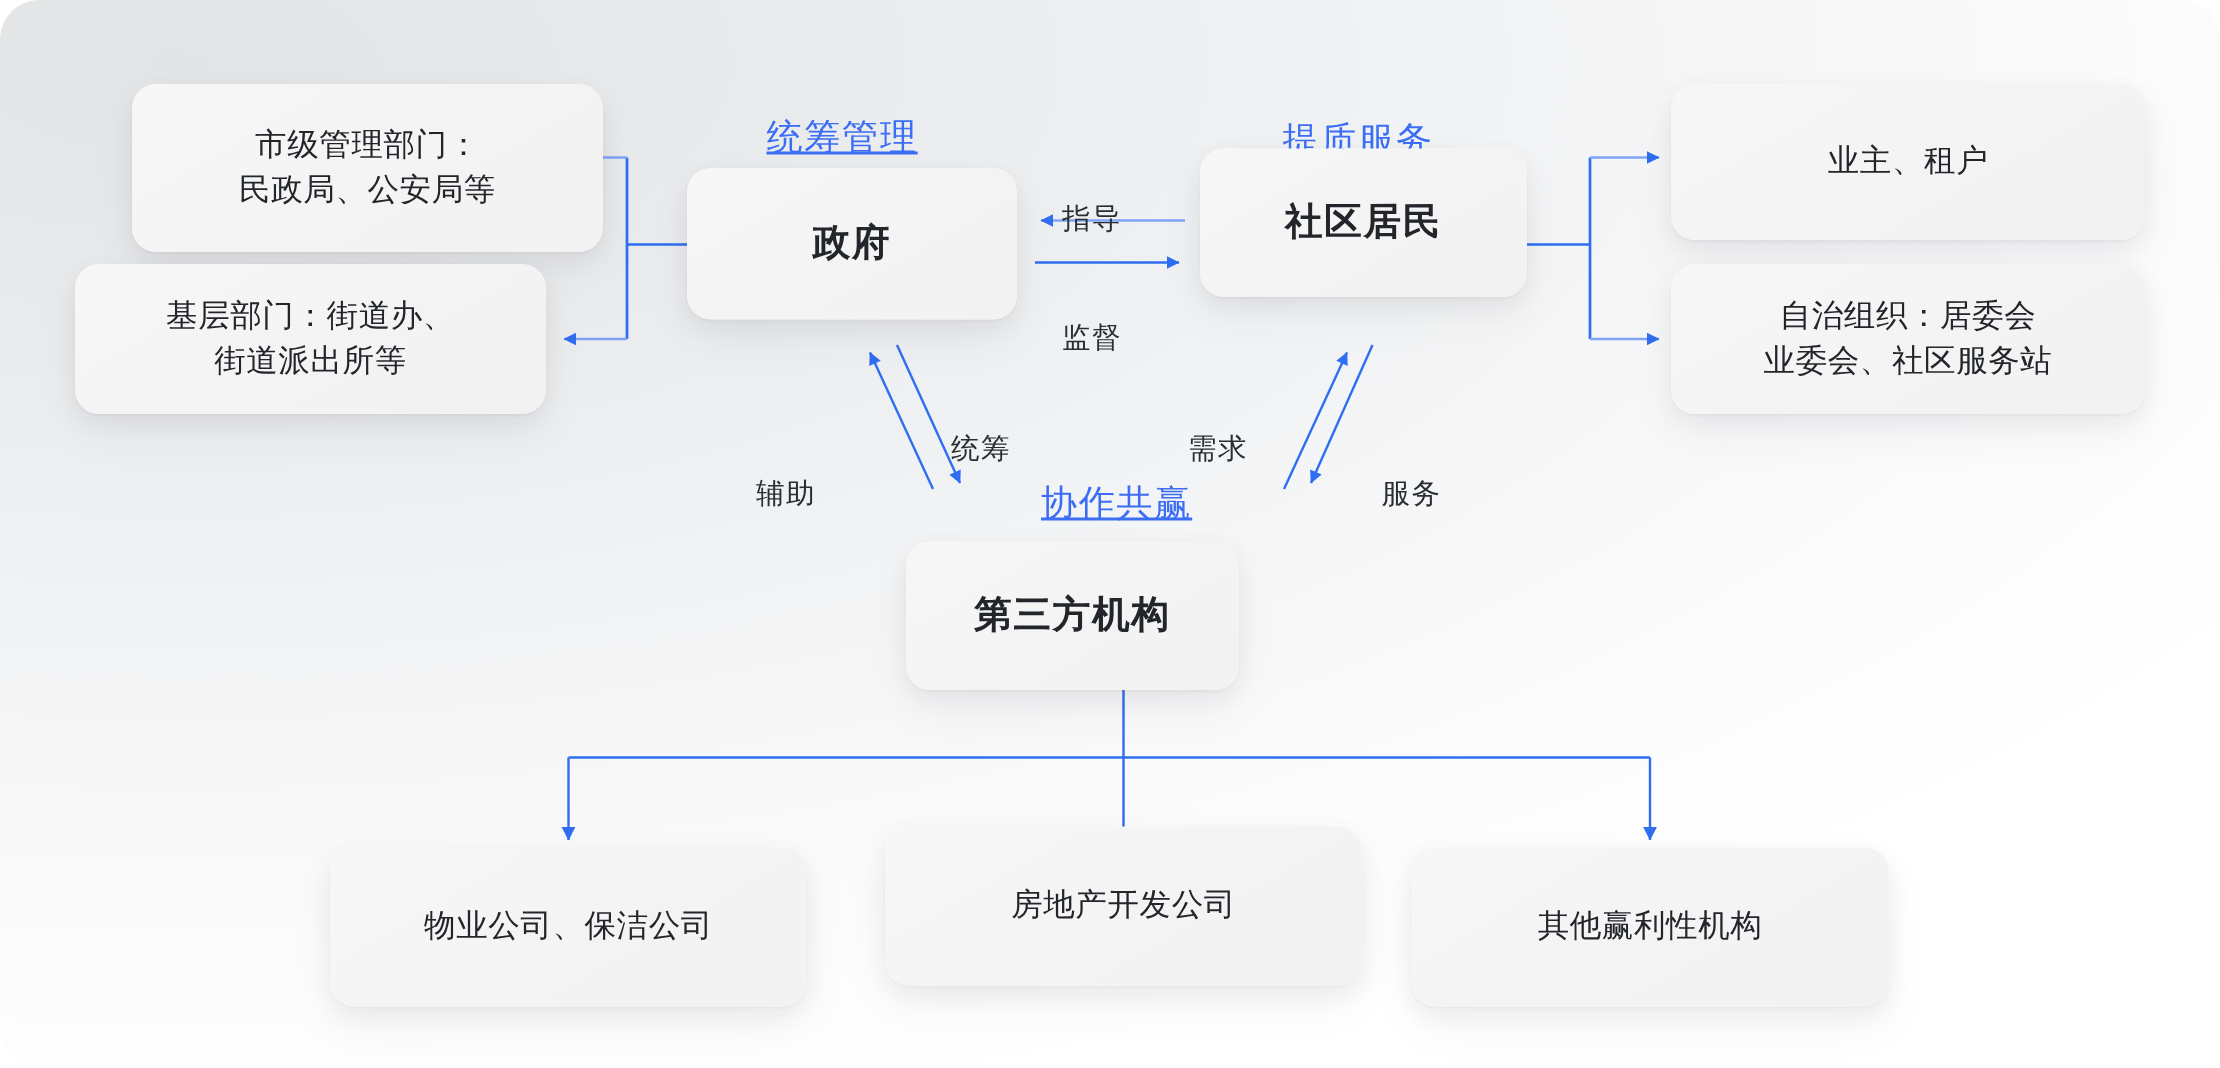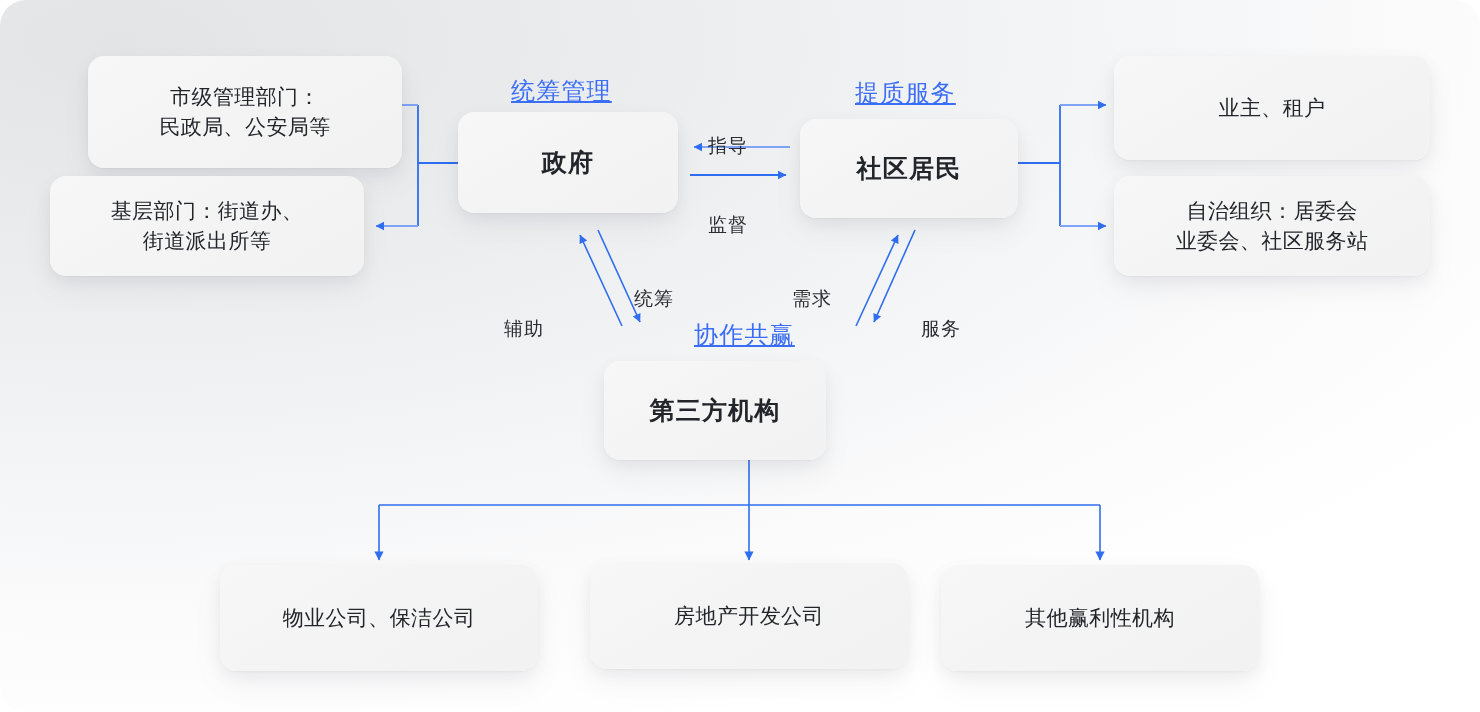--- a/index.html
+++ b/index.html
@@ -170,41 +170,41 @@
 
   <div class="node regular" style="left:50px; top:176px; width:314px; height:100px;">
     <span class="label">基层部门：街道办、
 街道派出所等</span>
   </div>
 
   <div class="node bold" style="left:458px; top:112px; width:220px; height:101px;">
     <span class="label">政府</span>
   </div>
 
-  <div class="node bold" style="left:800px; top:119px; width:218px; height:99px;">
+  <div class="node bold" style="left:800px; top:99px; width:218px; height:99px;">
     <span class="label">社区居民</span>
   </div>
 
   <div class="node regular" style="left:1114px; top:56px; width:316px; height:104px;">
     <span class="label">业主、租户</span>
   </div>
 
   <div class="node regular" style="left:1114px; top:176px; width:316px; height:100px;justify-content:center;">
     <span class="label">自治组织：居委会
 业委会、社区服务站</span>
   </div>
 
   <div class="node bold" style="left:604px; top:361px; width:222px; height:99px;justify-content:center;">
     <span class="label">第三方机构</span>
   </div>
 
   <div class="node regular" style="left:220px; top:565px; width:318px; height:106px;">
     <span class="label">物业公司、保洁公司</span>
   </div>
 
-  <div class="node regular" style="left:590px; top:563px; width:318px; height:106px;">
+  <div class="node regular" style="left:590px; top:551px; width:318px; height:106px;">
     <span class="label">房地产开发公司</span>
   </div>
 
   <div class="node regular" style="left:941px; top:565px; width:318px; height:106px;">
     <span class="label">其他赢利性机构</span>
   </div>
 </div>
 
 </body></html>

